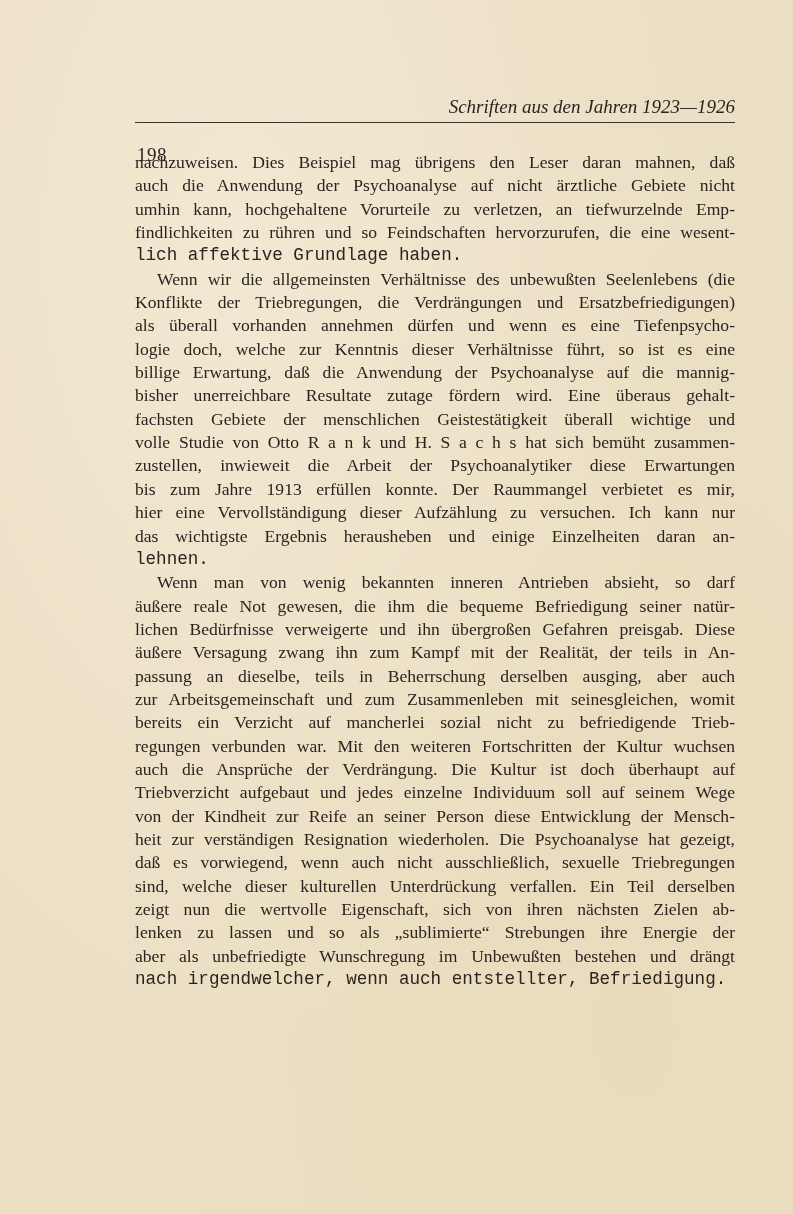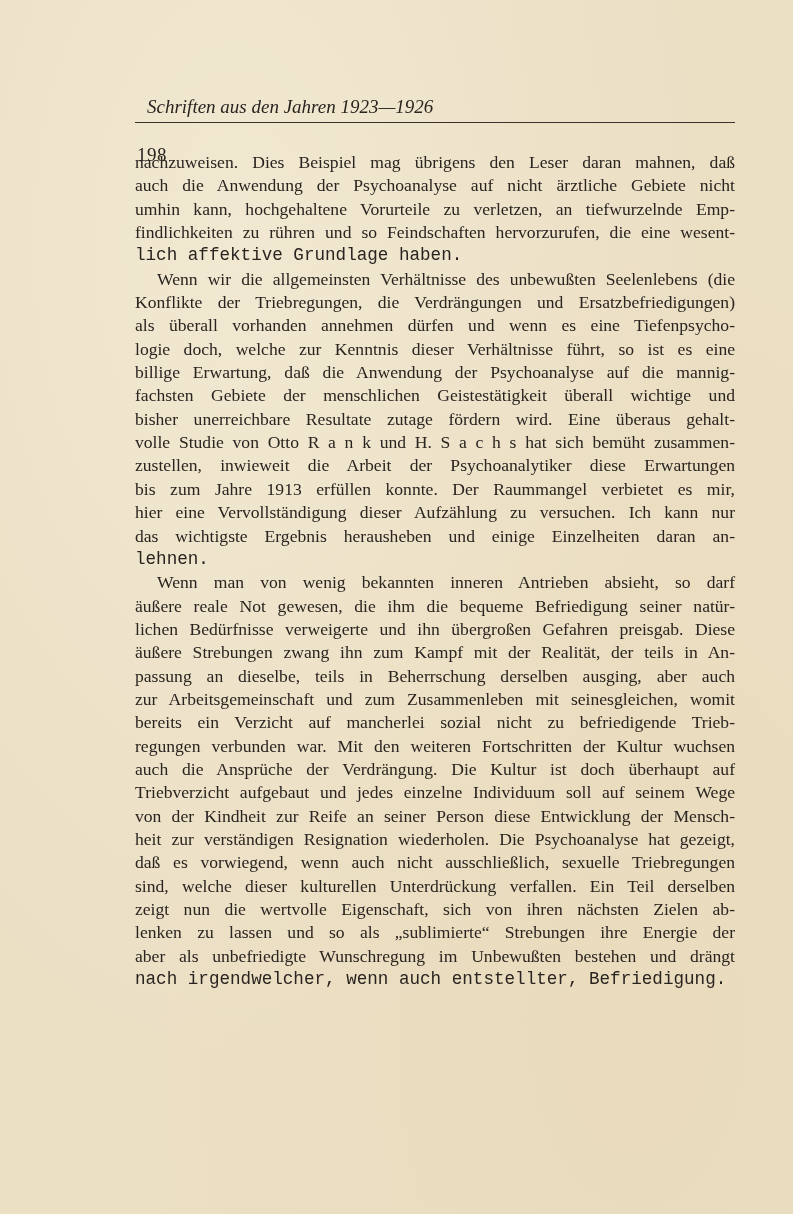--- a/index.html
+++ b/index.html
@@ -36,21 +36,21 @@
       font-family: "Liberation Serif", serif;
       font-size: 19px;
       letter-spacing: 0.5px;
       margin-top: 48px;
     }
     .running-title {
       position: absolute;
       left: 0;
       right: 0;
       top: 2px;
-      text-align: left;
+      text-align: right;
       font-family: "Liberation Serif", serif;
       font-style: italic;
       font-size: 19px;
       padding-left: 12px;
     }
     .body-text {
       margin-top: 28px;
       font-family: "Liberation Serif", serif;
       font-size: 17.6px;
       line-height: 23.35px;
@@ -85,34 +85,34 @@
         <span class="line">umhin kann, hochgehaltene Vorurteile zu verletzen, an tiefwurzelnde Emp-</span>
         <span class="line">findlichkeiten zu rühren und so Feindschaften hervorzurufen, die eine wesent-</span>
         <span class="line last">lich affektive Grundlage haben.</span>
       </div>
       <div>
         <span class="line indent">Wenn wir die allgemeinsten Verhältnisse des unbewußten Seelenlebens (die</span>
         <span class="line">Konflikte der Triebregungen, die Verdrängungen und Ersatzbefriedigungen)</span>
         <span class="line">als überall vorhanden annehmen dürfen und wenn es eine Tiefenpsycho-</span>
         <span class="line">logie doch, welche zur Kenntnis dieser Verhältnisse führt, so ist es eine</span>
         <span class="line">billige Erwartung, daß die Anwendung der Psychoanalyse auf die mannig-</span>
+        <span class="line">bisher unerreichbare Resultate zutage fördern wird. Eine überaus gehalt-</span>
         <span class="line">fachsten Gebiete der menschlichen Geistestätigkeit überall wichtige und</span>
-        <span class="line">bisher unerreichbare Resultate zutage fördern wird. Eine überaus gehalt-</span>
         <span class="line">volle Studie von Otto R a n k und H. S a c h s hat sich bemüht zusammen-</span>
         <span class="line">zustellen, inwieweit die Arbeit der Psychoanalytiker diese Erwartungen</span>
         <span class="line">bis zum Jahre 1913 erfüllen konnte. Der Raummangel verbietet es mir,</span>
         <span class="line">hier eine Vervollständigung dieser Aufzählung zu versuchen. Ich kann nur</span>
         <span class="line">das wichtigste Ergebnis herausheben und einige Einzelheiten daran an-</span>
         <span class="line last">lehnen.</span>
       </div>
       <div>
         <span class="line indent">Wenn man von wenig bekannten inneren Antrieben absieht, so darf</span>
         <span class="line">äußere reale Not gewesen, die ihm die bequeme Befriedigung seiner natür-</span>
         <span class="line">lichen Bedürfnisse verweigerte und ihn übergroßen Gefahren preisgab. Diese</span>
-        <span class="line">äußere Strebungen zwang ihn zum Kampf mit der Realität, der teils in An-</span>
+        <span class="line">äußere Versagung zwang ihn zum Kampf mit der Realität, der teils in An-</span>
         <span class="line">passung an dieselbe, teils in Beherrschung derselben ausging, aber auch</span>
         <span class="line">zur Arbeitsgemeinschaft und zum Zusammenleben mit seinesgleichen, womit</span>
         <span class="line">bereits ein Verzicht auf mancherlei sozial nicht zu befriedigende Trieb-</span>
         <span class="line">regungen verbunden war. Mit den weiteren Fortschritten der Kultur wuchsen</span>
         <span class="line">auch die Ansprüche der Verdrängung. Die Kultur ist doch überhaupt auf</span>
         <span class="line">Triebverzicht aufgebaut und jedes einzelne Individuum soll auf seinem Wege</span>
         <span class="line">von der Kindheit zur Reife an seiner Person diese Entwicklung der Mensch-</span>
         <span class="line">heit zur verständigen Resignation wiederholen. Die Psychoanalyse hat gezeigt,</span>
         <span class="line">daß es vorwiegend, wenn auch nicht ausschließlich, sexuelle Triebregungen</span>
         <span class="line">sind, welche dieser kulturellen Unterdrückung verfallen. Ein Teil derselben</span>

